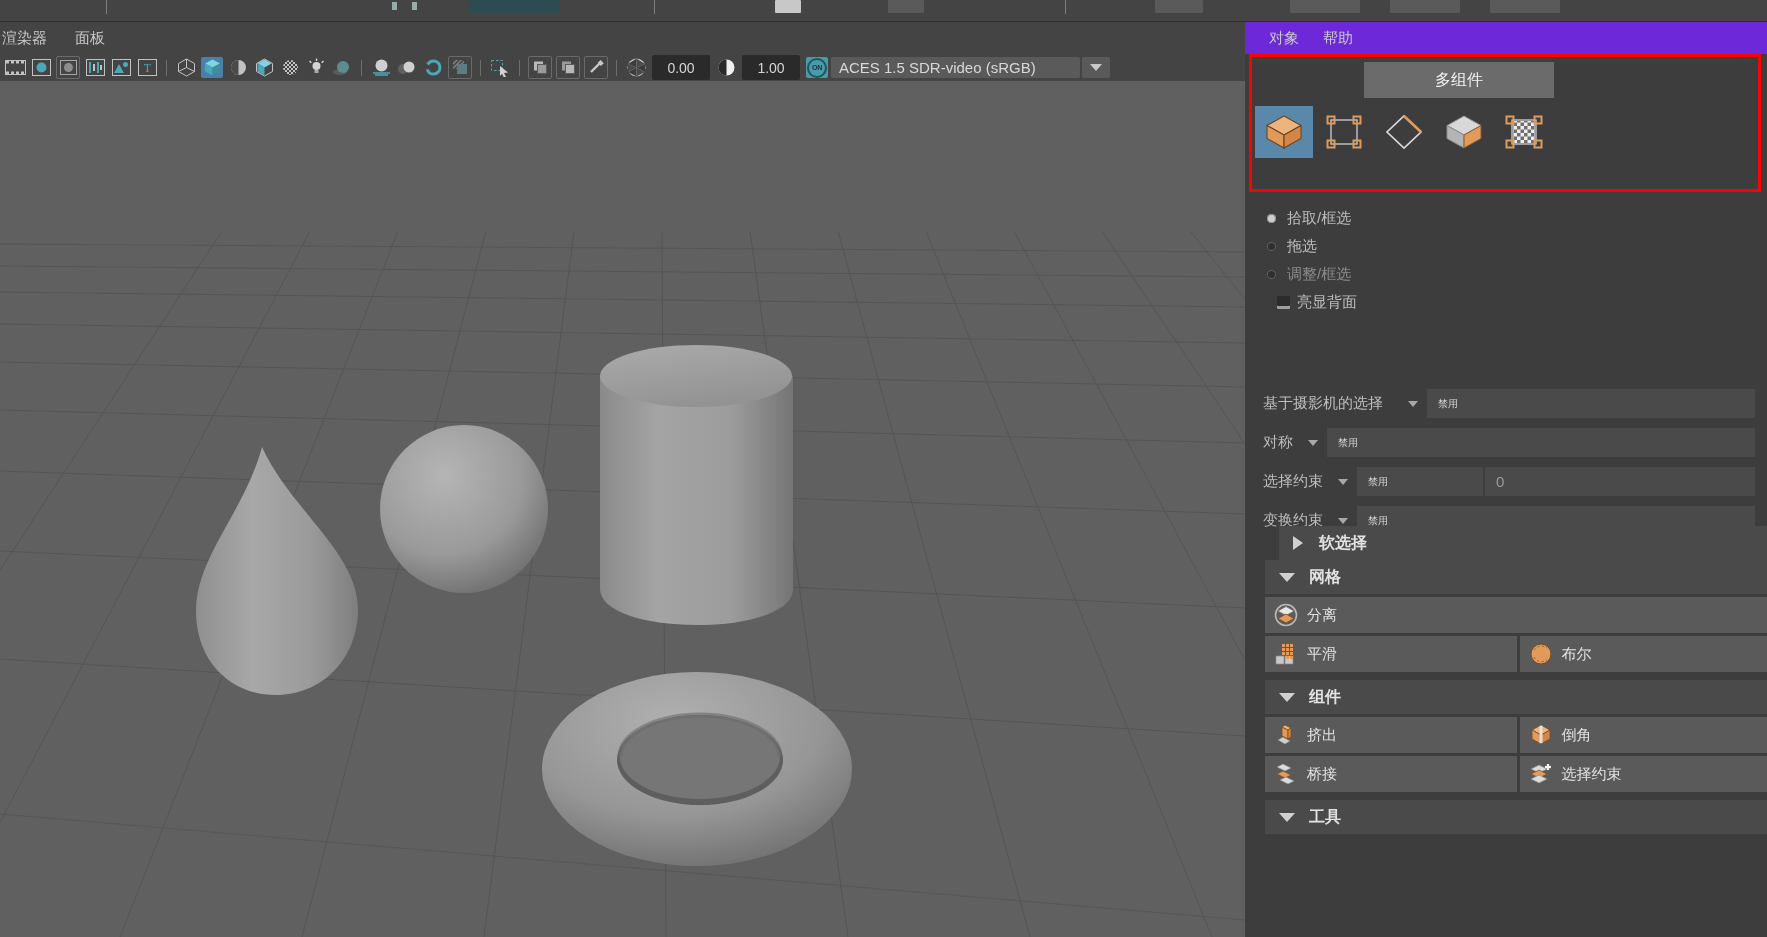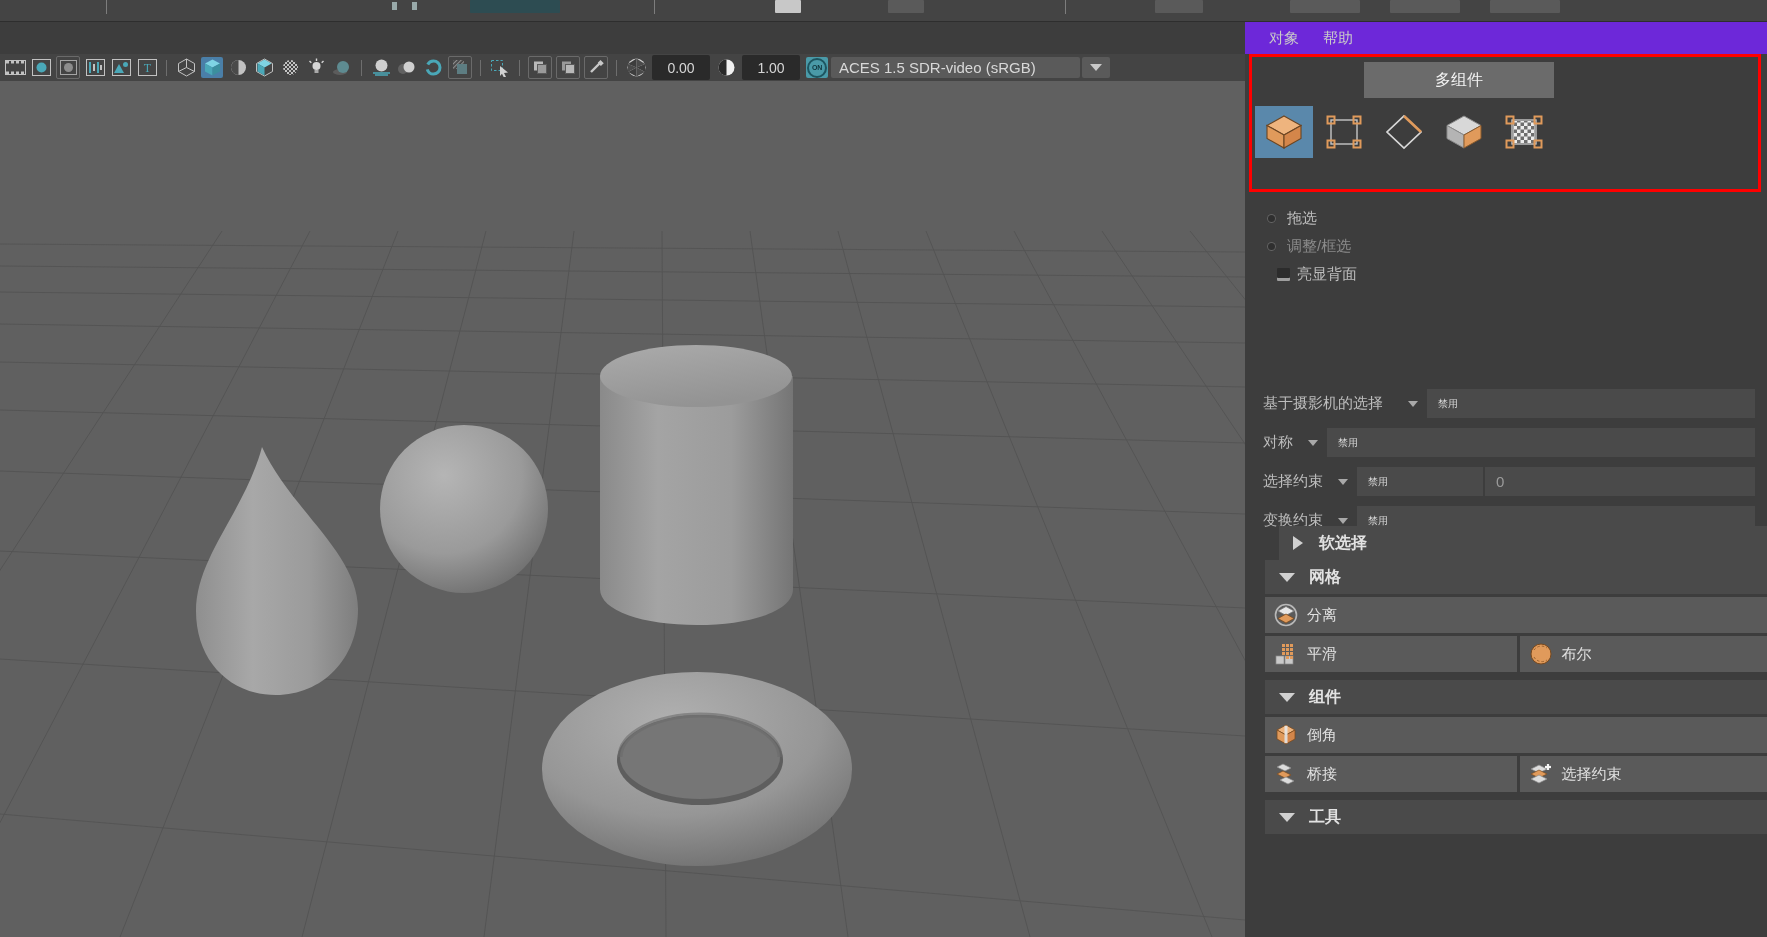--- a/index.html
+++ b/index.html
@@ -111,20 +111,24 @@
     <div class="chip light" style="left:775px;width:26px;"></div>
     <div class="chip" style="left:888px;width:36px;"></div>
     <div class="sep" style="left:1065px;"></div>
     <div class="chip" style="left:1155px;width:48px;"></div>
     <div class="chip" style="left:1290px;width:70px;"></div>
     <div class="chip" style="left:1390px;width:70px;"></div>
     <div class="chip" style="left:1490px;width:70px;"></div>
   </div>
   <div class="strip-bottom-line"></div>
 
+  <div class="menubar">
+    <div class="mi">渲染器</div>
+    <div class="mi">面板</div>
+  </div>
 
   <div class="toolbar">
 
     <div class="tb">
       <svg width="21" height="15" viewBox="0 0 21 15">
           <rect x="0.5" y="0.5" width="20" height="14" fill="none" stroke="#c2c2c2"></rect>
       <rect x="1" y="1" width="3" height="2.5" fill="#c2c2c2"></rect>
           <rect x="6" y="1" width="3" height="2.5" fill="#c2c2c2"></rect>
       <rect x="11" y="1" width="3" height="2.5" fill="#c2c2c2"></rect>
           <rect x="16" y="1" width="3" height="2.5" fill="#c2c2c2"></rect>
@@ -477,20 +481,24 @@
           <rect x="3.5" y="4.5" width="7" height="7" fill="none" stroke="#E09A5B" stroke-width="2"></rect>
           <rect x="31.5" y="4.5" width="7" height="7" fill="none" stroke="#E09A5B" stroke-width="2"></rect>
           <rect x="3.5" y="28.5" width="7" height="7" fill="none" stroke="#E09A5B" stroke-width="2"></rect>
           <rect x="31.5" y="28.5" width="7" height="7" fill="none" stroke="#E09A5B" stroke-width="2"></rect>
         </svg>
       </div>
     </div>
 
     <div class="selopts">
       <div class="radiorow">
+        <div class="radiodot on"></div>
+        <div class="radiolbl">拾取/框选</div>
+      </div>
+      <div class="radiorow">
         <div class="radiodot"></div>
         <div class="radiolbl">拖选</div>
       </div>
       <div class="radiorow">
         <div class="radiodot"></div>
         <div class="radiolbl dim">调整/框选</div>
       </div>
       <div class="chkrow">
         <div class="chkbox"></div>
         <div class="chklbl">亮显背面</div>
@@ -583,20 +591,31 @@
 
     <div class="sect" style="position:absolute;left:8px;top:658px;width:506px;">
       <div class="sechdr">
         <div class="tri-d"></div>
         <div class="stxt">组件</div>
       </div>
       <div class="grid2">
         <div class="gitem">
           <span class="gicon">
             <svg width="24" height="24" viewBox="0 0 24 24">
+            <polygon points="4,17 9,14 16,18 11,21" fill="#cfcfcf" stroke="#8a8a8a" stroke-width=".7"></polygon>
+            <polygon points="8,4 14,7 14,16 8,13" fill="#E09A5B" stroke="#7a4a1e" stroke-width=".8"></polygon>
+            <polygon points="8,4 14,7 17,5 11,2" fill="#EEB47E" stroke="#7a4a1e" stroke-width=".8"></polygon>
+            <polygon points="14,7 17,5 17,14 14,16" fill="#D4864A" stroke="#7a4a1e" stroke-width=".8"></polygon>
+              </svg>
+          </span>
+          <span class="gtxt">挤出</span>
+        </div>
+        <div class="gitem">
+          <span class="gicon">
+            <svg width="24" height="24" viewBox="0 0 24 24">
             <polygon points="12,2 21,7 12,12 3,7" fill="#EEB47E" stroke="#7a4a1e" stroke-width=".8"></polygon>
             <polygon points="3,7 12,12 12,21 3,16" fill="#E09A5B" stroke="#7a4a1e" stroke-width=".8"></polygon>
             <polygon points="21,7 12,12 12,21 21,16" fill="#D4864A" stroke="#7a4a1e" stroke-width=".8"></polygon>
             <polygon points="10.5,2.8 13.5,2.8 13.5,20.2 10.5,20.2" fill="#e5e5e5" opacity=".92"></polygon>
               </svg>
           </span>
           <span class="gtxt">倒角</span>
         </div>
       </div>
       <div class="grid2">

